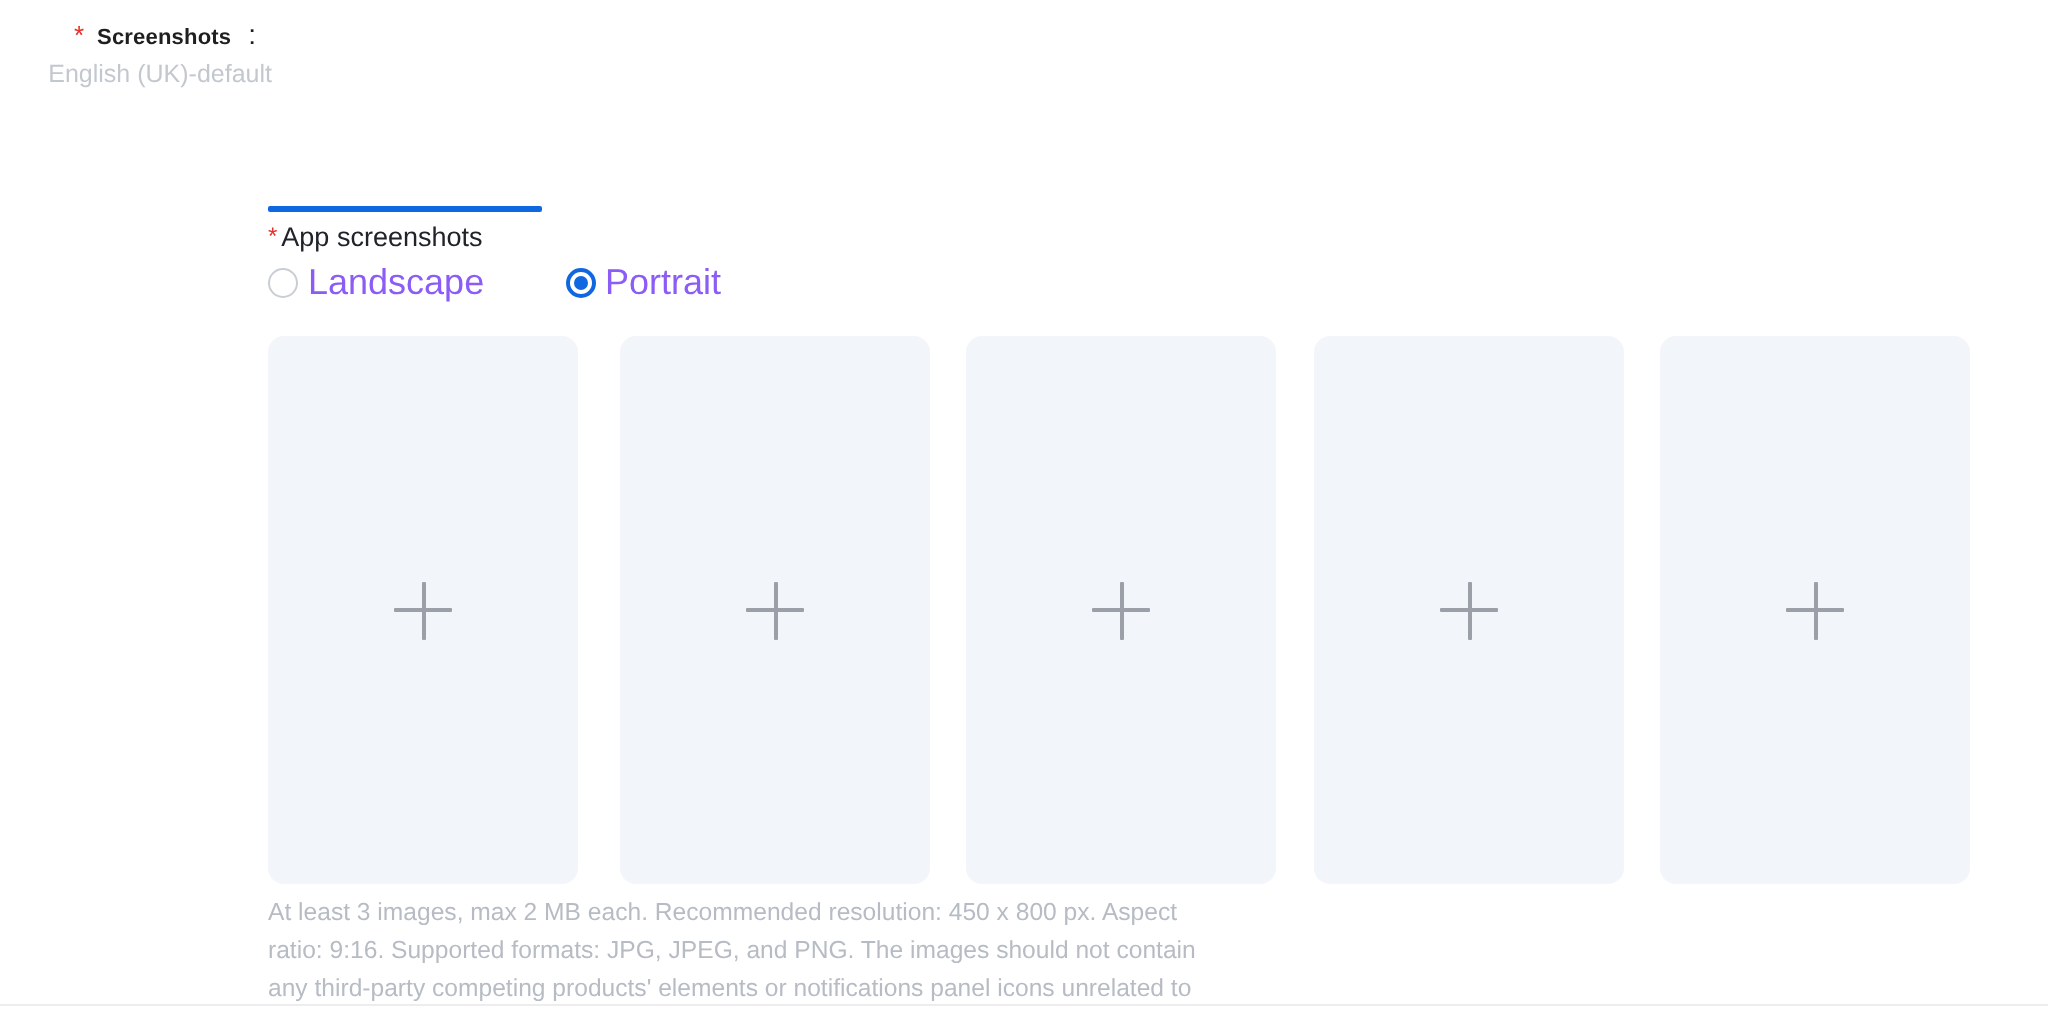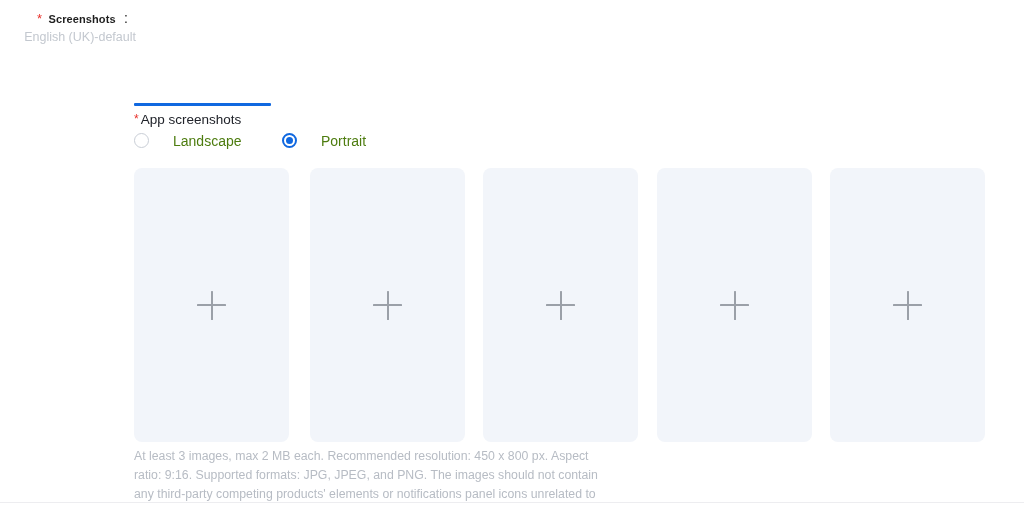--- a/index.html
+++ b/index.html
@@ -147,23 +147,23 @@
     left: 50%;
     top: 50%;
     width: 7px;
     height: 7px;
     margin-left: -3.5px;
     margin-top: -3.5px;
     border-radius: 50%;
     background: #1068e0;
   }
   .radio-label {
-    font-size: 14px;
-    color: #4d7c0f;
-    margin-left: 24px;
+    font-size: 18px;
+    color: #8b5cf6;
+    margin-left: 5px;
     white-space: nowrap;
   }
 
   
   .upload-row {
     position: absolute;
     left: 134px;
     top: 168px;
     width: 850px;
     height: 274px;

